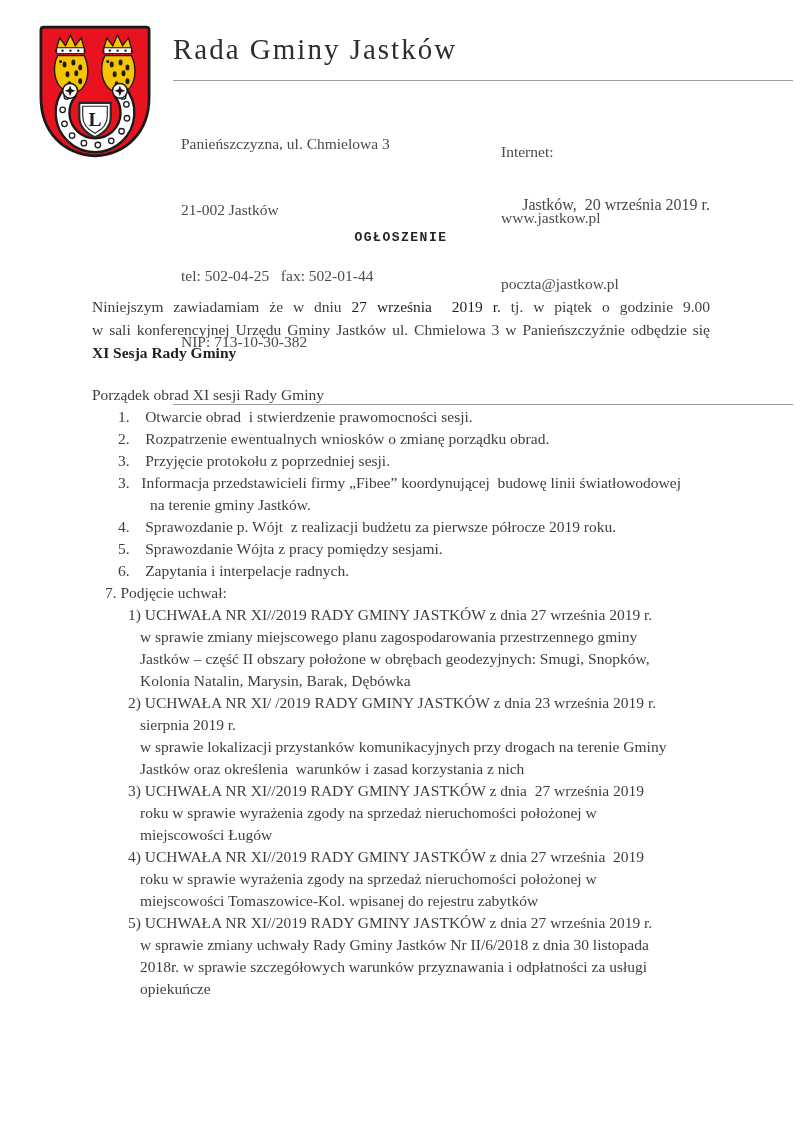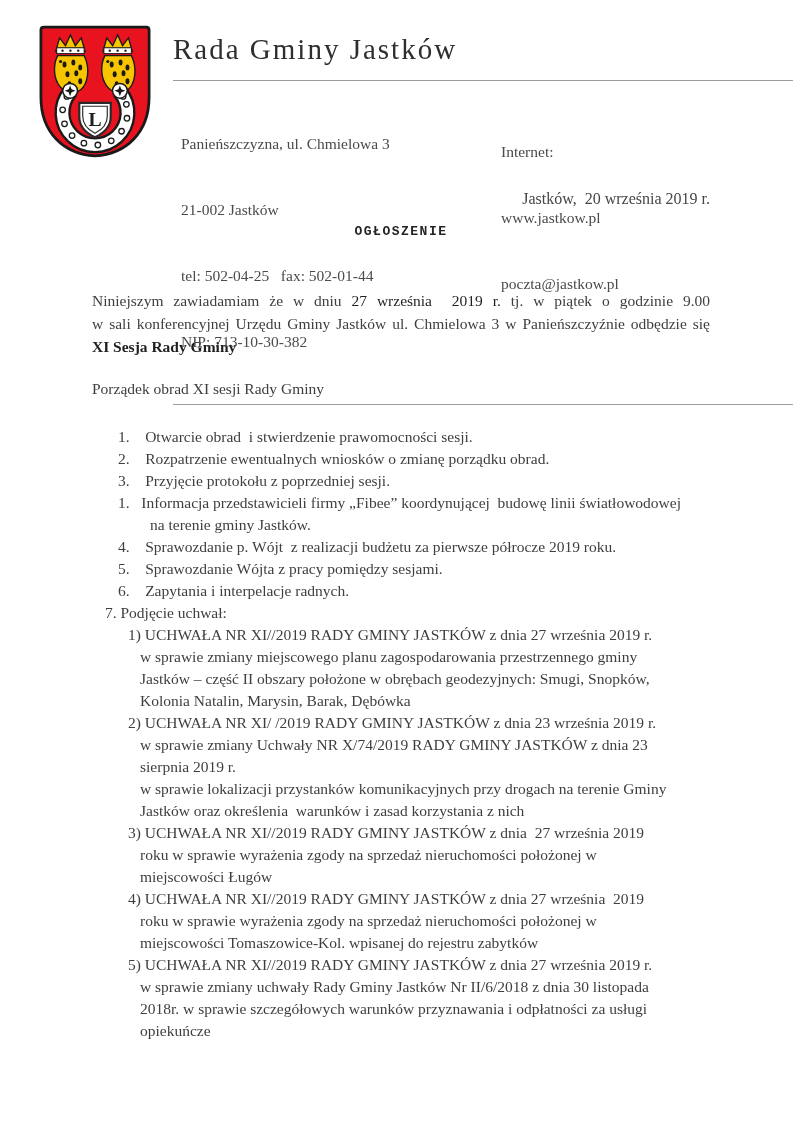--- a/index.html
+++ b/index.html
@@ -21,30 +21,30 @@
     color:#2e2e2e;line-height:1.1;
   }
   .rule{height:1px;background:#9c9c9c;margin-top:14px;}
   .rule.bottom{margin-top:7px;}
   .contact{display:flex;padding-top:8px;font-size:15.5px;line-height:22px;color:#4a4a4a;}
   .contact .col{white-space:pre;margin-left:8px;}
   .col.addr{width:312px;}
   .col.net{padding-top:8px;}
   
   .content{margin:0 90px 0 92px;}
-  .dateline{margin-top:12px;text-align:right;white-space:pre;font-size:16px;color:#464646;}
+  .dateline{margin-top:18px;text-align:right;white-space:pre;font-size:16px;color:#464646;}
   .doc-title{
     margin-top:16px;text-align:center;
     font-size:13px;font-weight:bold;letter-spacing:1.5px;color:#242424;font-family:Liberation Mono, monospace;
   }
   .intro{margin-top:50px;font-size:15.5px;line-height:23px;}
   .intro .j{text-align:justify;text-align-last:justify;white-space:pre-wrap;}
   .intro b,.intro .b{font-weight:normal;color:#1f1f1f;}
   .agenda-heading{margin-top:20px;font-size:15.5px;line-height:22px;}
-  .agenda{margin-top:26px;font-size:15.5px;line-height:22px;}
+  .agenda{font-size:15.5px;line-height:22px;}
   .bline{white-space:pre;}
   .bline[data-level="item"]{padding-left:26px;}
   .bline[data-level="cont"]{padding-left:58px;}
   .bline[data-level="seven"]{padding-left:13px;}
   .bline[data-level="res"]{padding-left:36px;}
   .bline[data-level="resc"]{padding-left:48px;}
 </style>
 </head>
 <body>
 
@@ -158,21 +158,21 @@
     <div class="agenda-heading">Porządek obrad XI sesji Rady Gminy</div>
 
     <div class="agenda">
 
         <div class="bline" data-level="item"><span>1.    Otwarcie obrad  i stwierdzenie prawomocności sesji.</span></div>
 
         <div class="bline" data-level="item"><span>2.    Rozpatrzenie ewentualnych wniosków o zmianę porządku obrad.</span></div>
 
         <div class="bline" data-level="item"><span>3.    Przyjęcie protokołu z poprzedniej sesji.</span></div>
 
-        <div class="bline" data-level="item"><span>1.   Informacja przedstawicieli firmy „Fibee” koordynującej  budowę linii światłowodowej</span></div>
+        <div class="bline" data-level="item"><span>3.   Informacja przedstawicieli firmy „Fibee” koordynującej  budowę linii światłowodowej</span></div>
 
         <div class="bline" data-level="cont"><span>na terenie gminy Jastków.</span></div>
 
         <div class="bline" data-level="item"><span>4.    Sprawozdanie p. Wójt  z realizacji budżetu za pierwsze półrocze 2019 roku.</span></div>
 
         <div class="bline" data-level="item"><span>5.    Sprawozdanie Wójta z pracy pomiędzy sesjami.</span></div>
 
         <div class="bline" data-level="item"><span>6.    Zapytania i interpelacje radnych.</span></div>
 
         <div class="bline" data-level="seven"><span>7. Podjęcie uchwał:</span></div>
@@ -180,21 +180,20 @@
         <div class="bline" data-level="res"><span>1) UCHWAŁA NR XI//2019 RADY GMINY JASTKÓW z dnia 27 września 2019 r.</span></div>
 
         <div class="bline" data-level="resc"><span>w sprawie zmiany miejscowego planu zagospodarowania przestrzennego gminy</span></div>
 
         <div class="bline" data-level="resc"><span>Jastków – część II obszary położone w obrębach geodezyjnych: Smugi, Snopków,</span></div>
 
         <div class="bline" data-level="resc"><span>Kolonia Natalin, Marysin, Barak, Dębówka</span></div>
 
         <div class="bline" data-level="res"><span>2) UCHWAŁA NR XI/ /2019 RADY GMINY JASTKÓW z dnia 23 września 2019 r.</span></div>
 
-        <div class="bline" data-level="resc"><span>w sprawie zmiany Uchwały NR X/74/2019 RADY GMINY JASTKÓW z dnia 23</span></div>
 
         <div class="bline" data-level="resc"><span>sierpnia 2019 r.</span></div>
 
         <div class="bline" data-level="resc"><span>w sprawie lokalizacji przystanków komunikacyjnych przy drogach na terenie Gminy</span></div>
 
         <div class="bline" data-level="resc"><span>Jastków oraz określenia  warunków i zasad korzystania z nich</span></div>
 
         <div class="bline" data-level="res"><span>3) UCHWAŁA NR XI//2019 RADY GMINY JASTKÓW z dnia  27 września 2019</span></div>
 
         <div class="bline" data-level="resc"><span>roku w sprawie wyrażenia zgody na sprzedaż nieruchomości położonej w</span></div>

